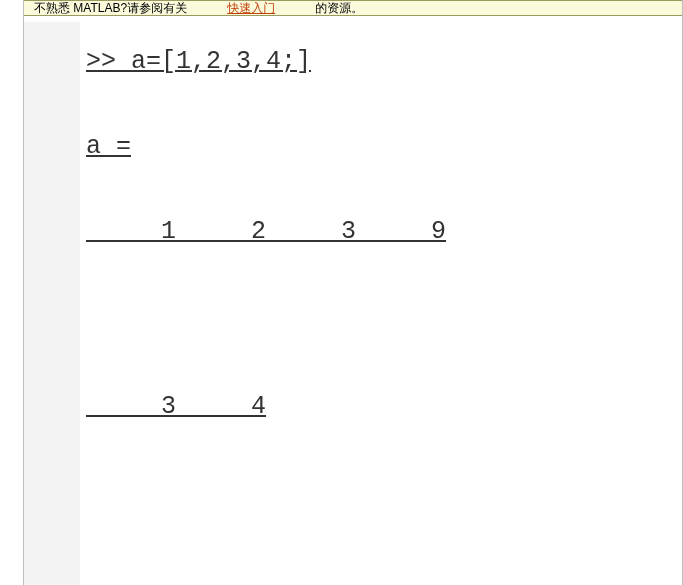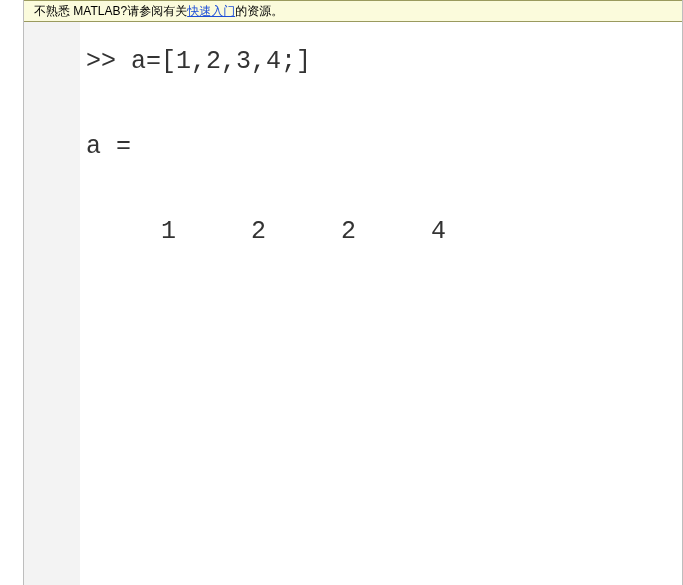--- a/index.html
+++ b/index.html
@@ -22,33 +22,34 @@
       width: 24px;
       height: 100%;
       background: #ffffff;
       border-right: 1px solid #bdbdbd;
     }
     .banner {
       position: absolute;
       left: 24px;
       top: 0;
       right: 0;
-      height: 22px;
+      height: 16px;
       background: #fbfbdc;
       border-top: 1px solid #9a9a5e;
       border-bottom: 1px solid #9a9a5e;
       font-size: 12px;
       padding: 2px 10px;
       line-height: 18px;
       color: #000000;
       display: flex;
       align-items: center;
+      gap: 40px;
     }
     .banner a {
-      color: #1d4ed8;
+      color: #c2410c;
       text-decoration: underline;
       cursor: pointer;
     }
     .content-area {
       position: absolute;
       left: 24px;
       top: 22px;
       right: 0;
       bottom: 0;
       display: flex;
@@ -58,20 +59,21 @@
       background: #f3f3f3;
       flex-shrink: 0;
     }
     .code-area {
       flex: 1;
       padding: 20px 6px 20px 6px;
       font-family: "Courier New", "SimSun", monospace;
       font-size: 25px;
       color: #333333;
       line-height: 1.6;
+      text-decoration: underline;
     }
     .line {
       white-space: pre;
     }
     .spacer {
       height: 45px;
     }
     .right-border {
       position: absolute;
       right: 0;
@@ -92,20 +94,21 @@
   <span>的资源。</span>
 </div>
 
 <div class="content-area">
   <div class="gutter"></div>
   <div class="code-area">
     <div class="line"><span>&gt;&gt; </span><span>a=[1,2,3,4;]</span></div>
     <div class="spacer"></div>
     <div class="line">a =</div>
     <div class="spacer"></div>
-    <div class="line">     1     2     2     4</div>
+    <div class="line">     1     2     3     9</div>
     <div class="spacer"></div>
     <div class="spacer"></div>
     <div class="spacer"></div>
+    <div class="line">     3     4</div>
   </div>
 </div>
 
 <div class="right-border"></div>
 
 </body></html>

